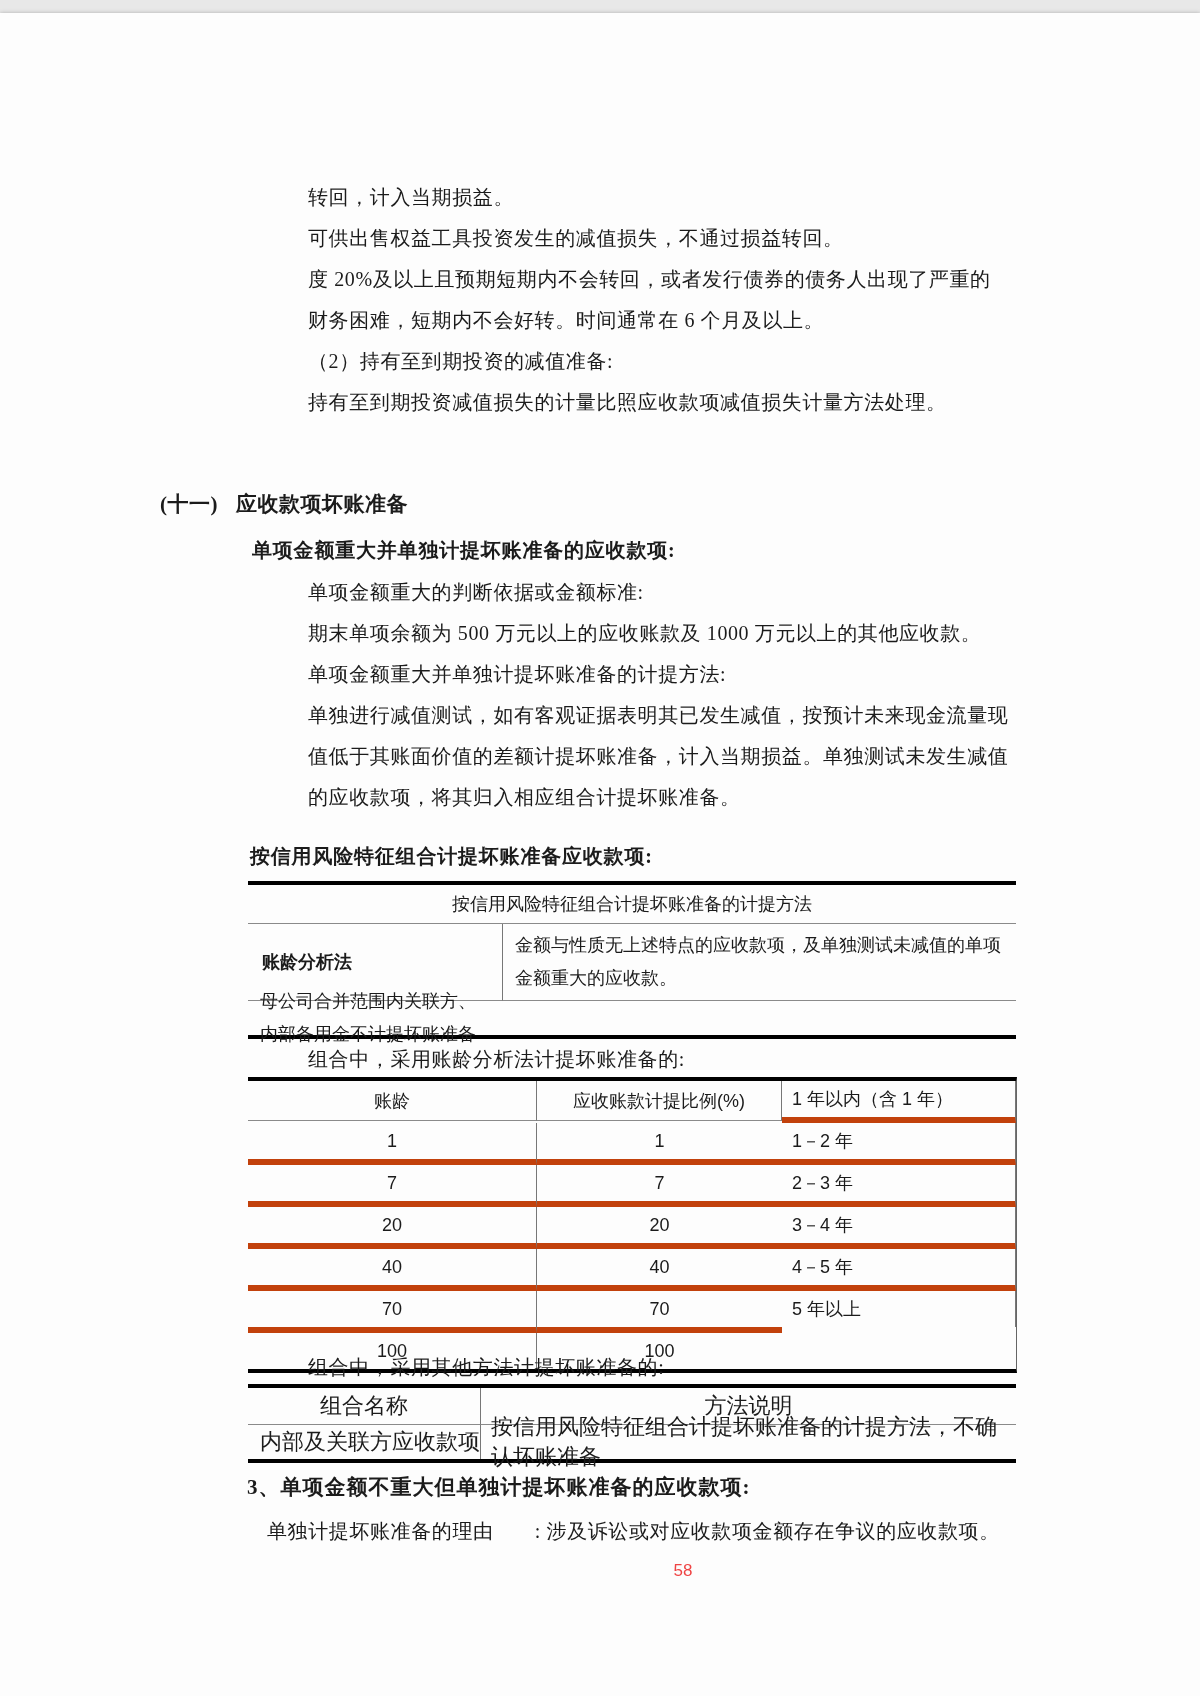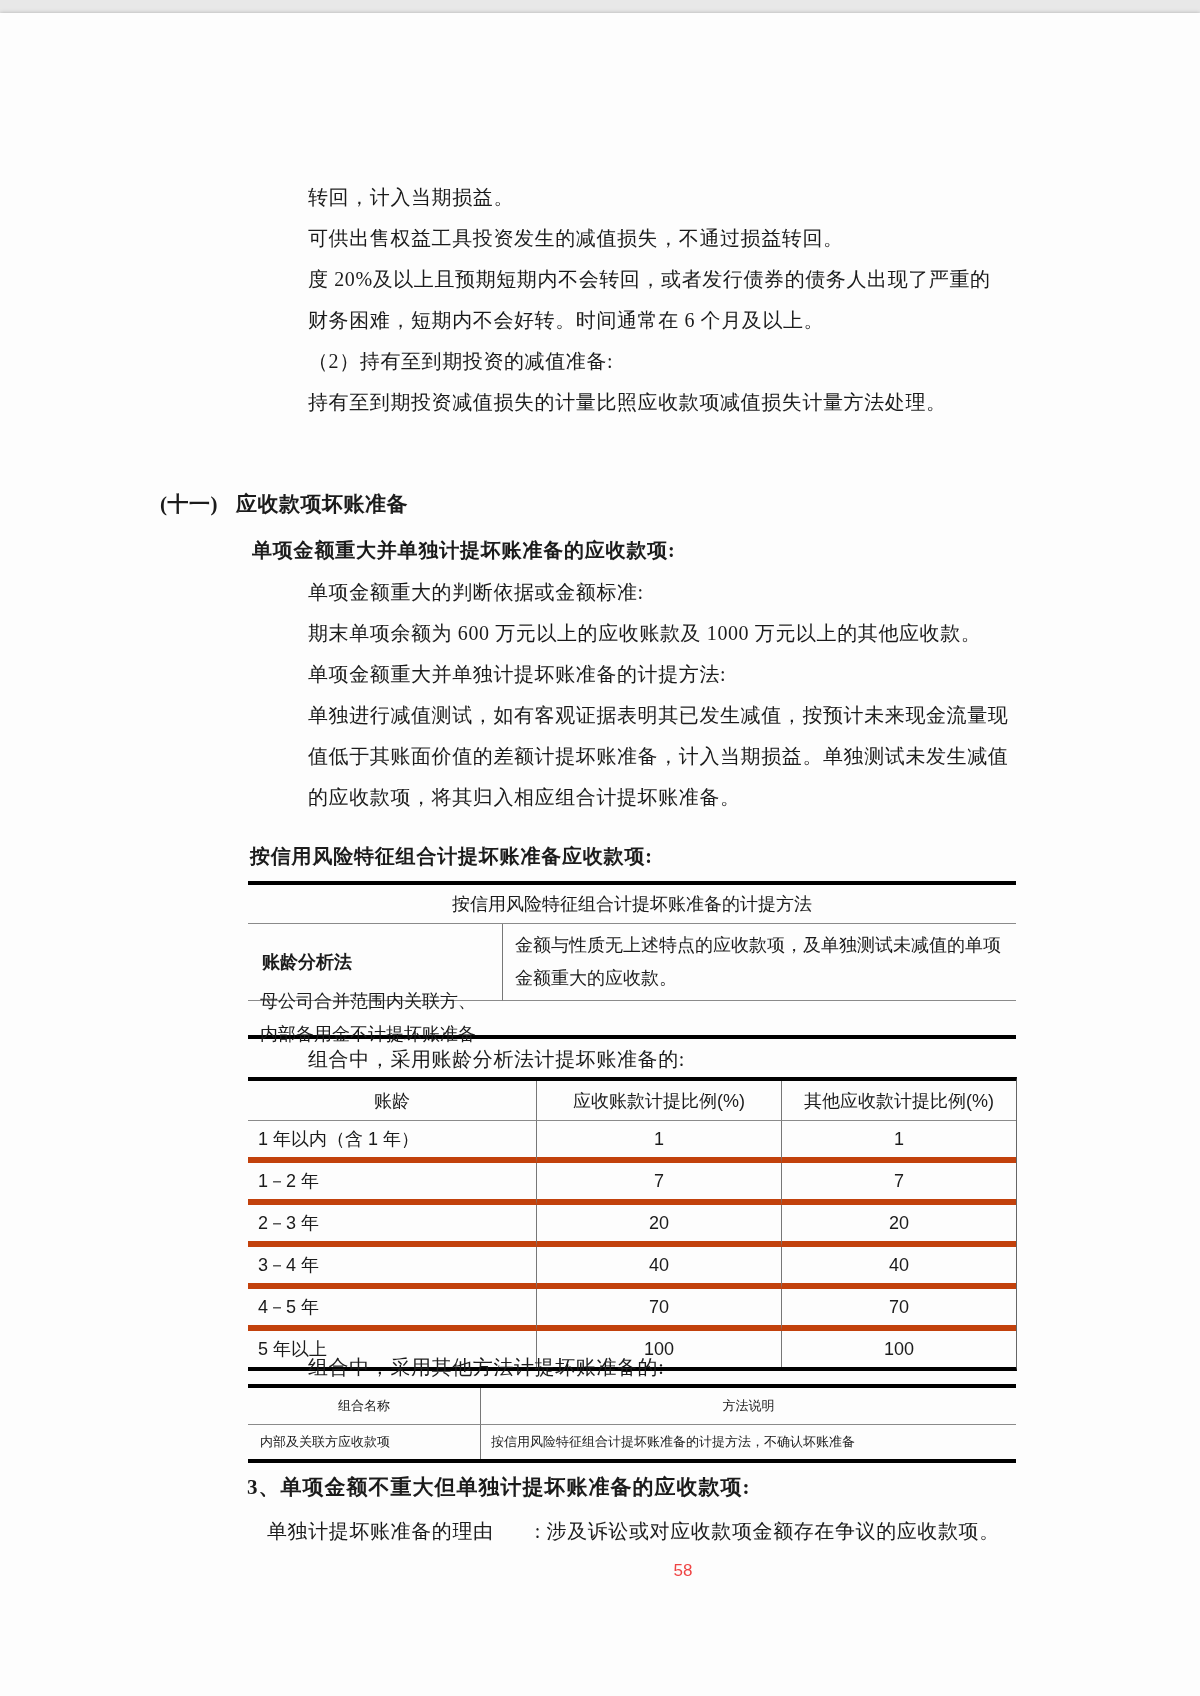--- a/index.html
+++ b/index.html
@@ -51,21 +51,21 @@
   .t-age .hd{height:39px;justify-content:center;border-bottom:1px solid #8a8a8a;}
   .t-age .r{height:36px;border-bottom:6px solid #c2410c;}
   .t-age .last{border-bottom:none;}
   .t-age .age{padding-left:10px;justify-content:flex-start;}
   .t-age .num{justify-content:center;}
   .t-age .v1{border-right:1px solid #777;}
   .t-age .v2{border-right:1px solid #777;}
   
   .t-other{position:absolute;left:248px;top:1371px;width:768px;
     border-top:4px solid #000;border-bottom:4px solid #000;
-    display:grid;grid-template-columns:233px 535px;font-size:13px;}
+    display:grid;grid-template-columns:233px 535px;font-size:22px;}
   .t-other .cell{display:flex;align-items:center;}
   .t-other .hd{height:36px;justify-content:center;border-bottom:1px solid #8a8a8a;}
   .t-other .r{height:34px;}
   .t-other .v{border-right:1px solid #777;}
   .t-other .name{padding-left:12px;justify-content:flex-start;}
   .t-other .desc{padding:0 10px;justify-content:flex-start;}
   .reason{position:absolute;left:267px;top:1497px;height:42px;line-height:42px;
     font-size:20px;letter-spacing:0.6px;white-space:nowrap;}
   .page-num{position:absolute;left:683px;top:1548px;transform:translateX(-50%);
     font-family:"Liberation Sans","DejaVu Sans",sans-serif;font-size:17px;color:#ef4444;}
@@ -85,21 +85,21 @@
   </div>
 
   <div class="sec-heading">
     <span class="sec-num">(十一)</span><span>应收款项坏账准备</span>
   </div>
 
   <div class="bold-sub" style="left:252px;top:517px;">单项金额重大并单独计提坏账准备的应收款项:</div>
 
   <div class="para" style="left:308px;top:559px;">
     <div class="line">单项金额重大的判断依据或金额标准:</div>
-    <div class="line">期末单项余额为 600 万元以上的应收账款及 1000 万元以上的其他应收款。</div>
+    <div class="line">期末单项余额为 500 万元以上的应收账款及 1000 万元以上的其他应收款。</div>
     <div class="line">单项金额重大并单独计提坏账准备的计提方法:</div>
     <div class="line">单独进行减值测试，如有客观证据表明其已发生减值，按预计未来现金流量现</div>
     <div class="line">值低于其账面价值的差额计提坏账准备，计入当期损益。单独测试未发生减值</div>
     <div class="line">的应收款项，将其归入相应组合计提坏账准备。</div>
   </div>
 
   <div class="credit-heading">
     <div class="txt">按信用风险特征组合计提坏账准备应收款项:</div>
   </div>
 
@@ -108,21 +108,20 @@
     <div class="c1 h76 rowline">账龄分析法</div>
     <div class="c2 h76 rowline">金额与性质无上述特点的应收款项，及单独测试未减值的单项金额重大的应收款。</div>
     <div class="c2 h34">母公司合并范围内关联方、内部备用金不计提坏账准备</div>
   </div>
 
   <div class="tbl-intro" style="top:1026px;">组合中，采用账龄分析法计提坏账准备的:</div>
 
   <div class="t-age">
     <div class="cell hd v1">账龄</div>
     <div class="cell hd v2">应收账款计提比例(%)</div>
-    <div class="cell hd">其他应收款计提比例(%)</div>
 
     <div class="cell r age v1">1 年以内（含 1 年）</div>
     <div class="cell r num v2">1</div>
     <div class="cell r num">1</div>
 
     <div class="cell r age v1">1－2 年</div>
     <div class="cell r num v2">7</div>
     <div class="cell r num">7</div>
 
     <div class="cell r age v1">2－3 年</div>

